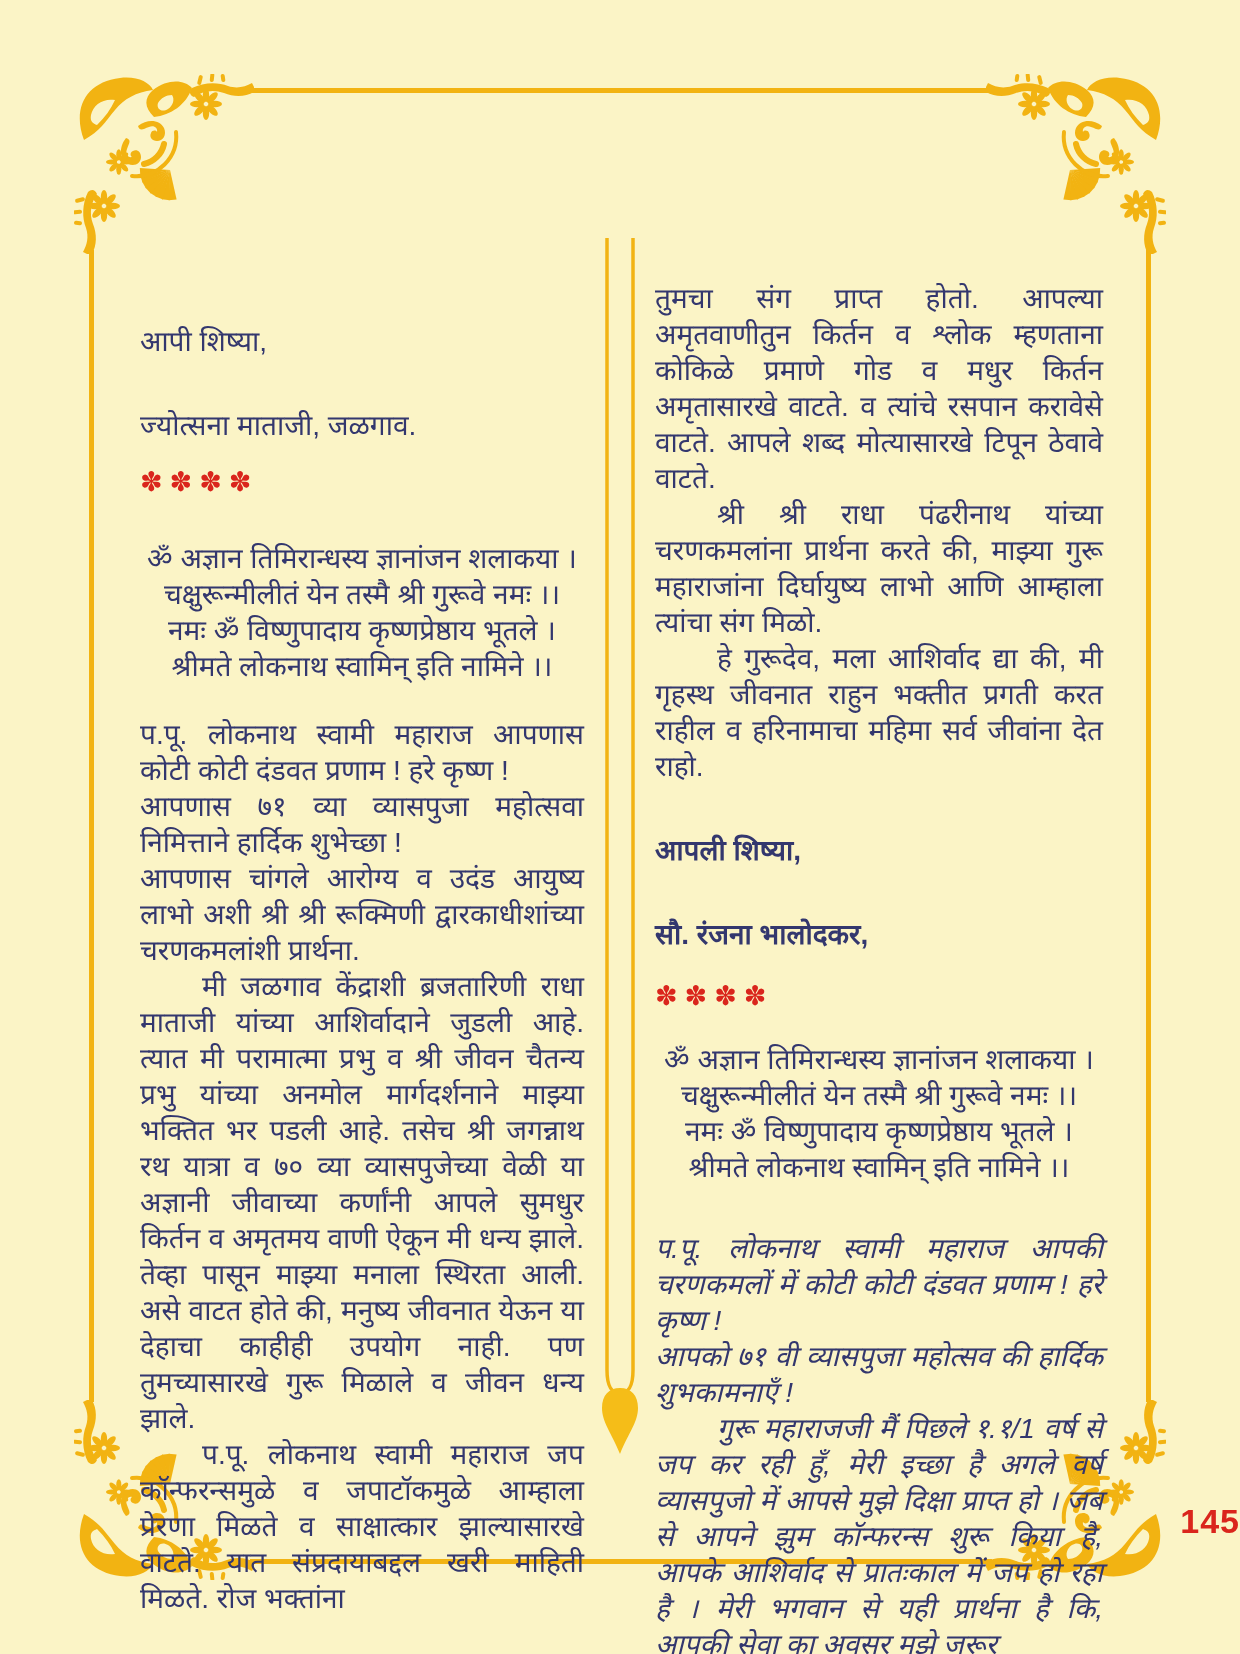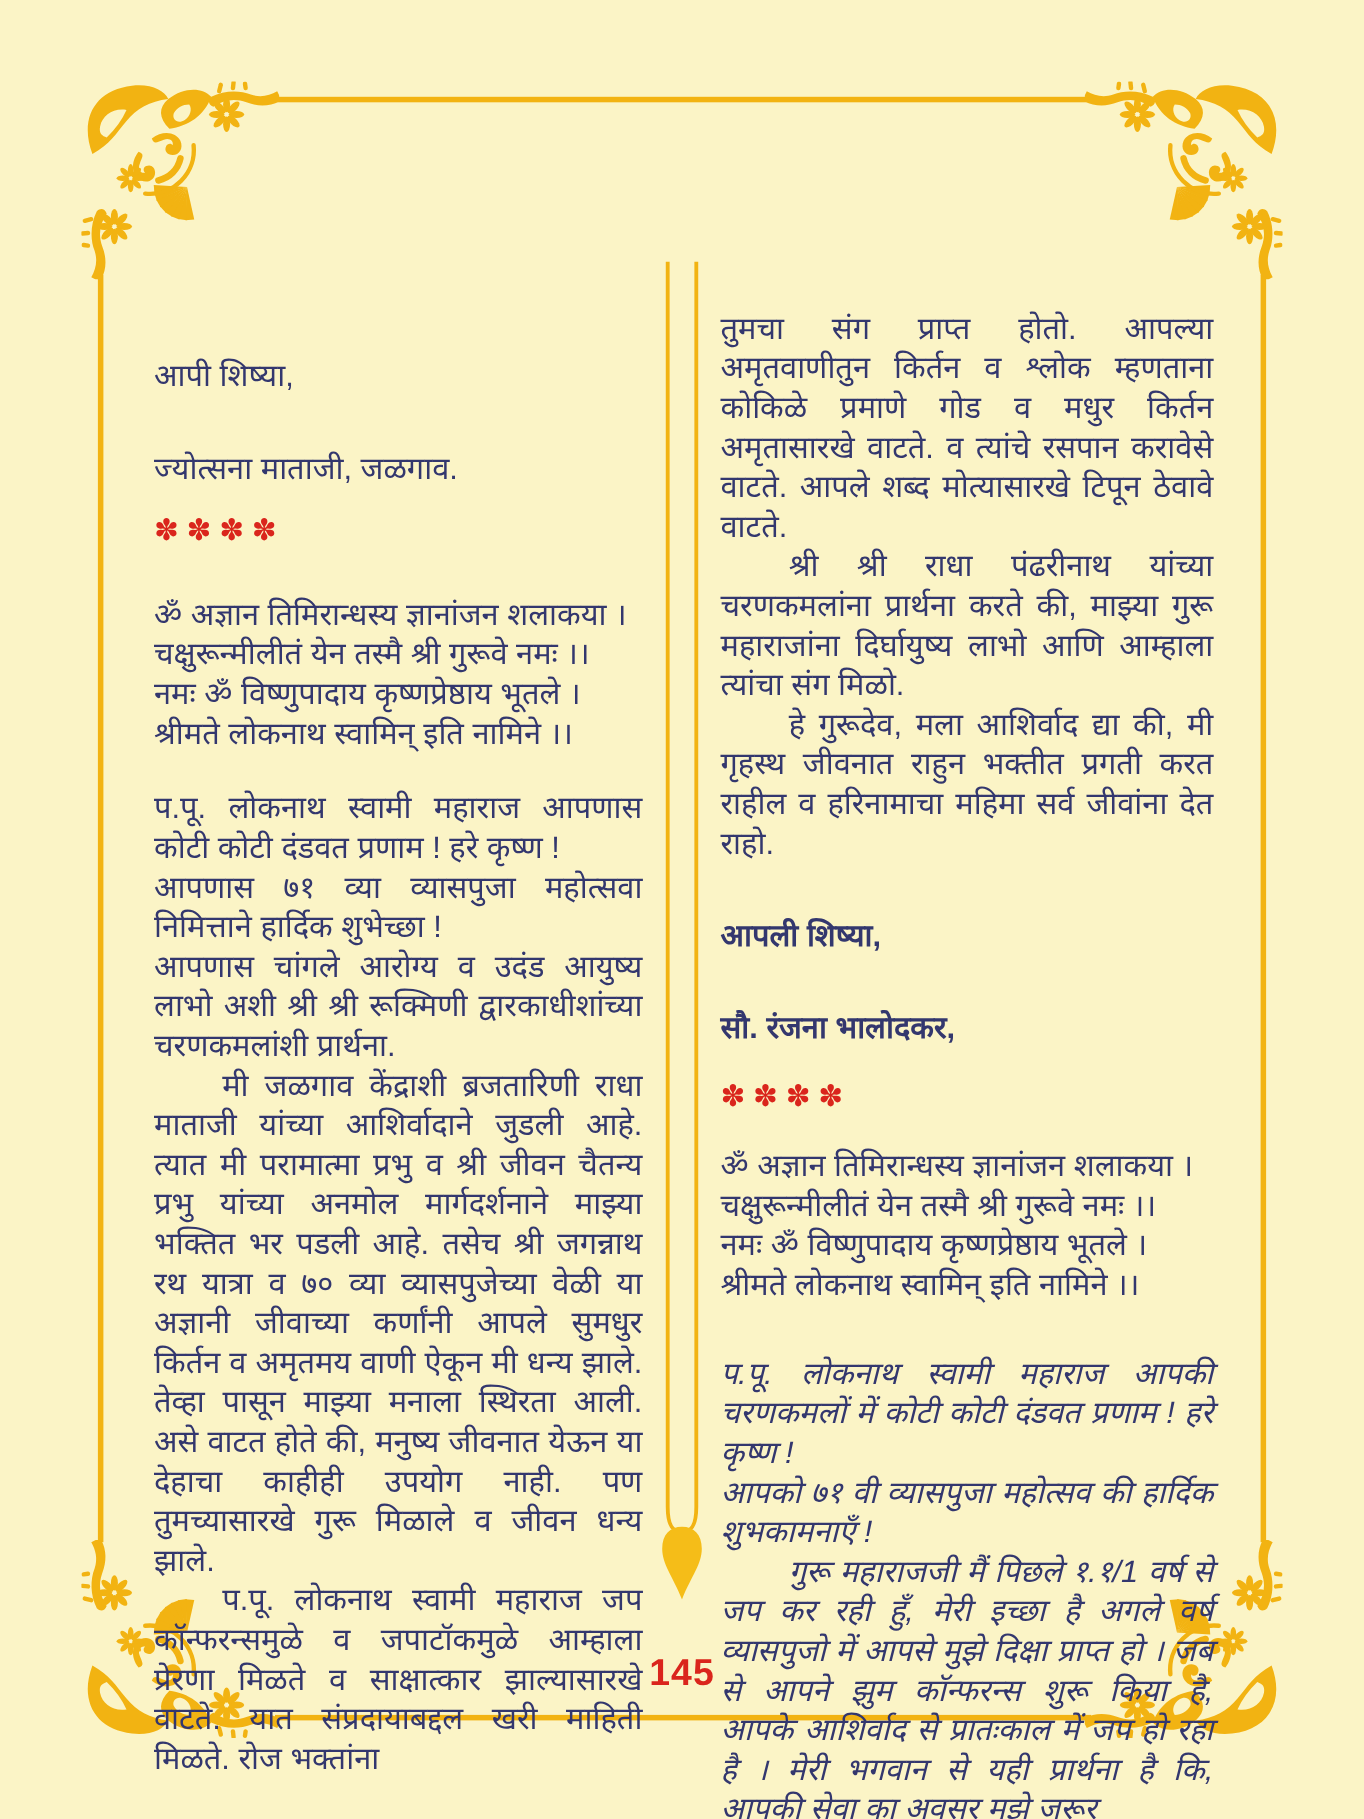--- a/index.html
+++ b/index.html
@@ -26,31 +26,31 @@
   .col{position:absolute;font-size:28px;line-height:36px;}
   .col-left{left:140px;top:276px;width:444px;}
   .col-right{left:655px;top:281px;width:448px;}
   .para{text-align:justify;text-align-last:left;margin:0;}
   .para.indent{text-indent:62px;}
   .sig-line{text-align:left;margin-top:48px;}
   .sep{
     color:#DA251C;font-weight:bold;font-size:27px;letter-spacing:7px;
     line-height:36px;
   }
-  .shloka-block{}
+  .shloka-block{text-align:center;}
   .mt-sep-l{margin-top:20px;}
   .mt-shloka-l{margin-top:41px;}
   .mt-body-l{margin-top:32px;}
   .mt-sig-r{margin-top:27px;font-weight:bold;}
   .mt-sep-r{margin-top:25px;}
   .mt-shloka-r{margin-top:28px;}
   .mt-body-r{margin-top:45px;font-style:italic;}
   
   .page-number{
-    position:absolute;left:0;top:1502px;width:1240px;text-align:center;
+    position:absolute;left:0;top:1502px;width:1240px;text-align:right;
     color:#DA251C;font-size:34px;font-weight:600;letter-spacing:1px;
   }
 </style>
 </head>
 <body>
 
 <svg width="0" height="0" style="position:absolute" aria-hidden="true">
   <defs>
     <g id="flower8" fill="#F2B312">
       <ellipse cx="0" cy="-9" rx="3.2" ry="7"></ellipse>

